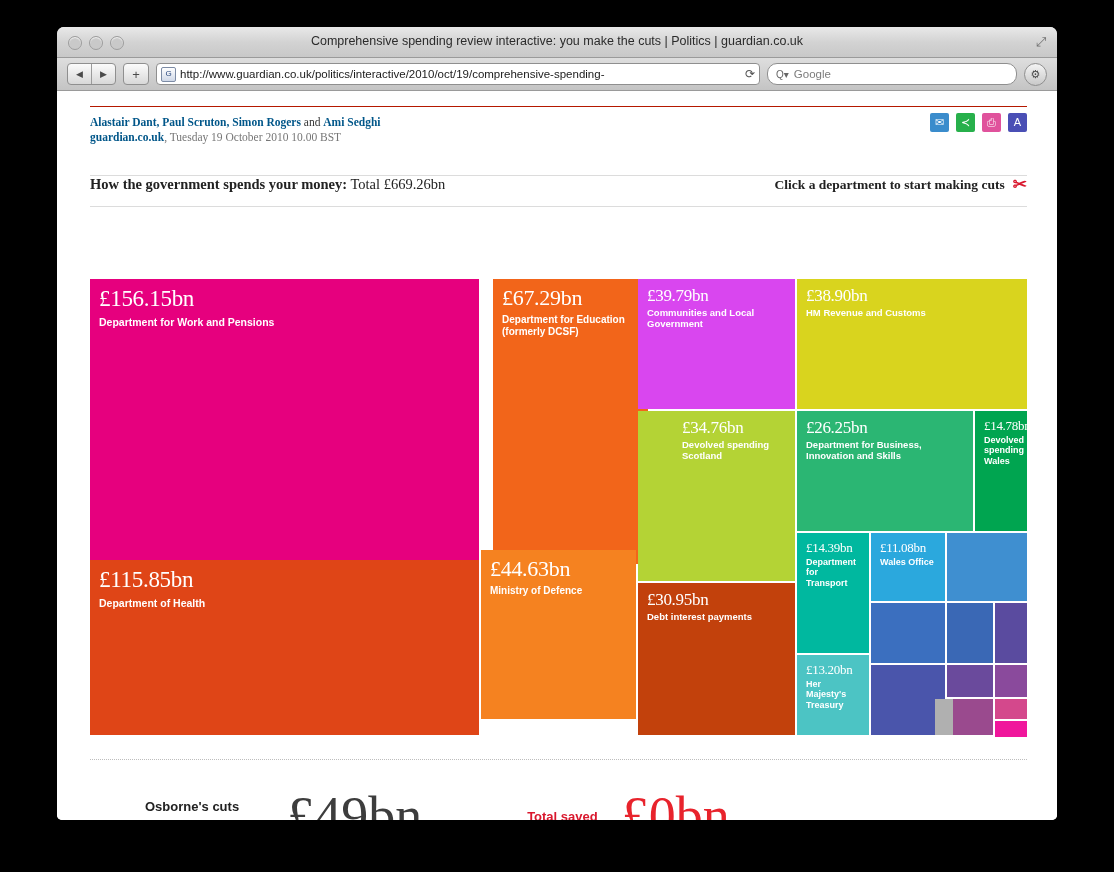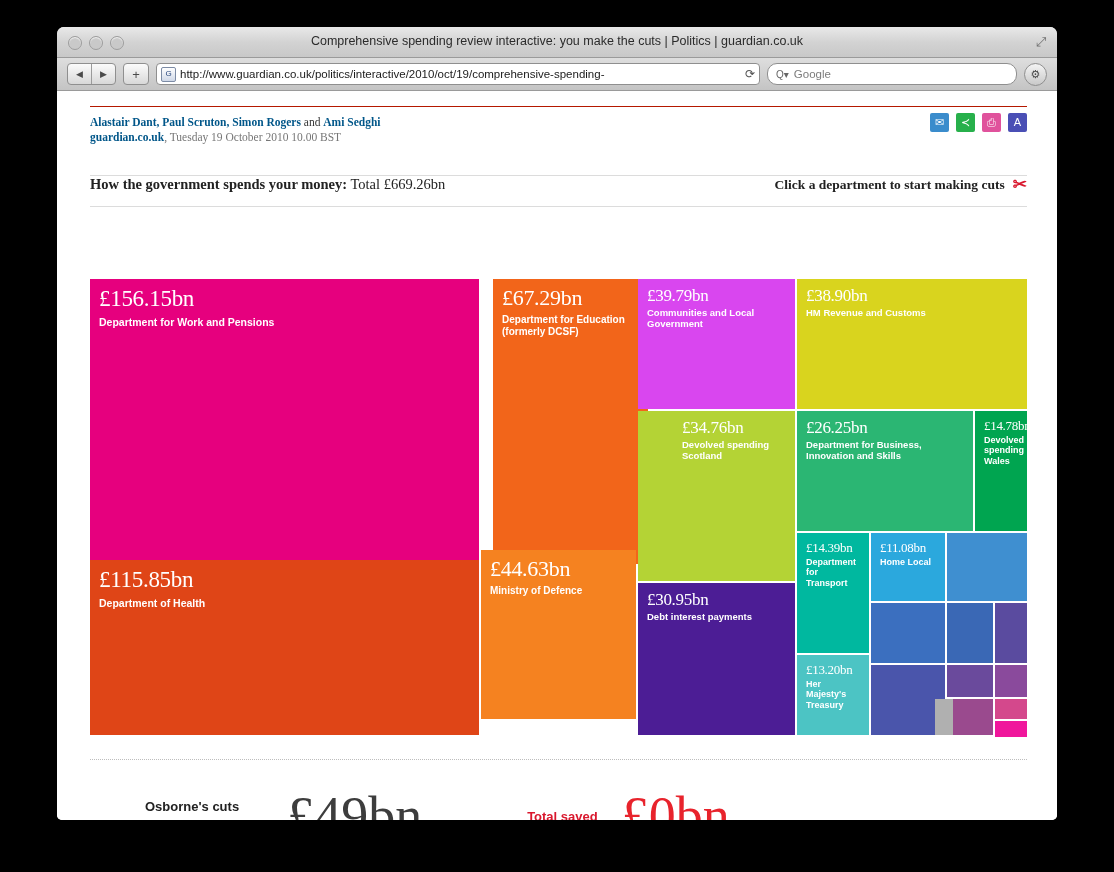--- a/index.html
+++ b/index.html
@@ -416,21 +416,21 @@
             <span class="lbl">Communities and Local Government</span>
           </div>
           <div class="cell pad sz-md" style="left: 707px; top: 0px; width: 230px; height: 130px; background: rgb(217, 212, 30);">
             <span class="amt">£38.90bn</span>
             <span class="lbl">HM Revenue and Customs</span>
           </div>
           <div class="cell pad sz-md" style="left: 548px; top: 132px; width: 157px; height: 170px; background: rgb(180, 211, 53); padding-left: 44px;">
             <span class="amt">£34.76bn</span>
             <span class="lbl">Devolved spending Scotland</span>
           </div>
-          <div class="cell pad sz-md" style="left: 548px; top: 304px; width: 157px; height: 152px; background: #4c1d95;">
+          <div class="cell pad sz-md" style="left: 548px; top: 304px; width: 157px; height: 152px; background: #c2410c;">
             <span class="amt">£30.95bn</span>
             <span class="lbl">Debt interest payments</span>
           </div>
           <div class="cell pad sz-md" style="left: 707px; top: 132px; width: 176px; height: 120px; background: rgb(43, 182, 115);">
             <span class="amt">£26.25bn</span>
             <span class="lbl">Department for Business, Innovation and Skills</span>
           </div>
           <div class="cell pad sz-sm" style="left: 885px; top: 132px; width: 52px; height: 120px; background: rgb(0, 165, 80);">
             <span class="amt">£14.78bn</span>
             <span class="lbl">Devolved spending Wales</span>
@@ -438,21 +438,21 @@
           <div class="cell pad sz-sm" style="left: 707px; top: 254px; width: 72px; height: 120px; background: rgb(0, 184, 159);">
             <span class="amt">£14.39bn</span>
             <span class="lbl">Department for Transport</span>
           </div>
           <div class="cell pad sz-sm" style="left: 707px; top: 376px; width: 72px; height: 80px; background: rgb(76, 196, 196);">
             <span class="amt">£13.20bn</span>
             <span class="lbl">Her Majesty's Treasury</span>
           </div>
           <div class="cell pad sz-sm" style="left: 781px; top: 254px; width: 74px; height: 68px; background: rgb(43, 168, 221);">
             <span class="amt">£11.08bn</span>
-            <span class="lbl">Home Local</span>
+            <span class="lbl">Wales Office</span>
           </div>
           <div class="cell pad sz-sm" style="left: 857px; top: 254px; width: 80px; height: 68px; background: rgb(63, 143, 208);"></div>
           <div class="cell pad sz-sm" style="left: 781px; top: 324px; width: 74px; height: 60px; background: rgb(59, 111, 191);"></div>
           <div class="cell pad sz-sm" style="left: 857px; top: 324px; width: 46px; height: 60px; background: rgb(58, 104, 181);"></div>
           <div class="cell pad sz-sm" style="left: 905px; top: 324px; width: 32px; height: 60px; background: rgb(90, 75, 159);"></div>
           <div class="cell pad sz-sm" style="left: 781px; top: 386px; width: 74px; height: 70px; background: rgb(74, 85, 171);"></div>
           <div class="cell pad sz-sm" style="left: 857px; top: 386px; width: 46px; height: 32px; background: rgb(106, 74, 156);"></div>
           <div class="cell pad sz-sm" style="left: 905px; top: 386px; width: 32px; height: 32px; background: rgb(138, 74, 156);"></div>
           <div class="cell pad sz-sm" style="left: 857px; top: 420px; width: 46px; height: 36px; background: rgb(154, 74, 142);"></div>
           <div class="cell pad sz-sm" style="left: 905px; top: 420px; width: 32px; height: 20px; background: rgb(212, 72, 140);"></div>

